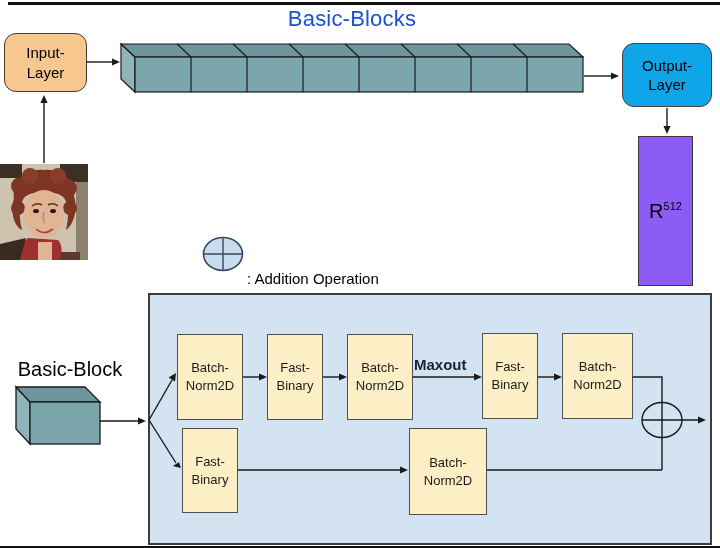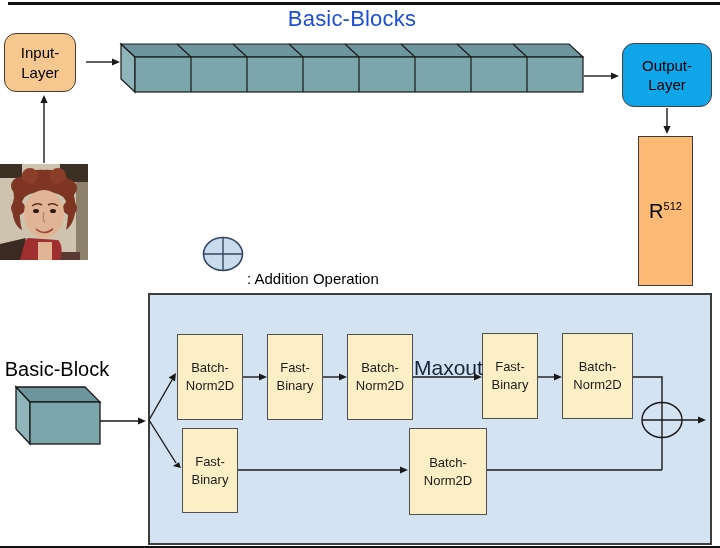--- a/index.html
+++ b/index.html
@@ -28,46 +28,46 @@
   .container-box{
     box-sizing:border-box;border:2px solid #3d3d3d;
   }
   .node{
     box-sizing:border-box;border:1.4px solid #4f4f4f;
     display:flex;flex-direction:column;align-items:center;justify-content:center;
     font-size:13px;line-height:1.35;text-align:center;color:#1c1c1c;
     z-index:2;
   }
   .legend-text{font-size:15px;margin-top:24px;}
-  .bb-label{font-size:20px;text-align:center;}
+  .bb-label{font-size:20px;text-align:center;padding-left:13px;}
   .maxout{
-    font-size:21px;text-align:right;color:#16243c;font-weight:normal;z-index:3;
+    font-size:15px;text-align:left;color:#16243c;font-weight:bold;z-index:3;
   }
   svg{display:block;}
   #connector-layer{position:absolute;left:0;top:0;z-index:3;pointer-events:none;}
 </style>
 </head>
 <body>
 
 <div class="abs edge-line" style="left:8px;top:2px;width:712px;height:2.5px;"></div>
 <div class="abs edge-line" style="left:0;top:545.5px;width:720px;height:2.5px;"></div>
 
 <div class="abs title" style="left:240px;top:6px;width:224px;">Basic-Blocks</div>
 
-<div class="abs round-box" style="left: 4px; top: 33px; width: 72px; height: 59px; background-color: rgb(246, 199, 143);">
+<div class="abs round-box" style="left: 4px; top: 33px; width: 83px; height: 59px; background-color: rgb(246, 199, 143);">
   <span>Input-</span>
   <span>Layer</span>
 </div>
 
 <div class="abs round-box" style="left: 622px; top: 43px; width: 90px; height: 64px; border-color: rgb(79, 58, 62); background-color: #0ea5e9;">
   <span>Output-</span>
   <span>Layer</span>
 </div>
 
-<div class="abs tall-box" style="left: 638px; top: 136px; width: 55px; height: 150px; background-color: #fdba74;">
+<div class="abs tall-box" style="left: 638px; top: 136px; width: 55px; height: 150px; background-color: #8b5cf6;">
   <span class="rsup"><span>R</span><sup>512</sup></span>
 </div>
 
 <svg id="blocks-bar" class="abs" style="left:0;top:0;z-index:2;" width="720" height="548" viewBox="0 0 720 548">
   <polygon points="121,44 135,57 135,92 121,79" stroke="#1a1a1a" stroke-width="1.2" fill="#8FB4B9"></polygon>
   <polygon points="121,44 569,44 583,57 135,57" stroke="#1a1a1a" stroke-width="1.2" fill="#6C959D"></polygon>
   <rect x="135" y="57" width="448" height="35" stroke="#1a1a1a" stroke-width="1.2" fill="#7BA6AC"></rect>
   <g id="bar-dividers" stroke="#1a1a1a" stroke-width="1.2">
       <line x1="191" y1="57" x2="191" y2="92"></line>
       <line x1="191" y1="57" x2="177" y2="44"></line>

